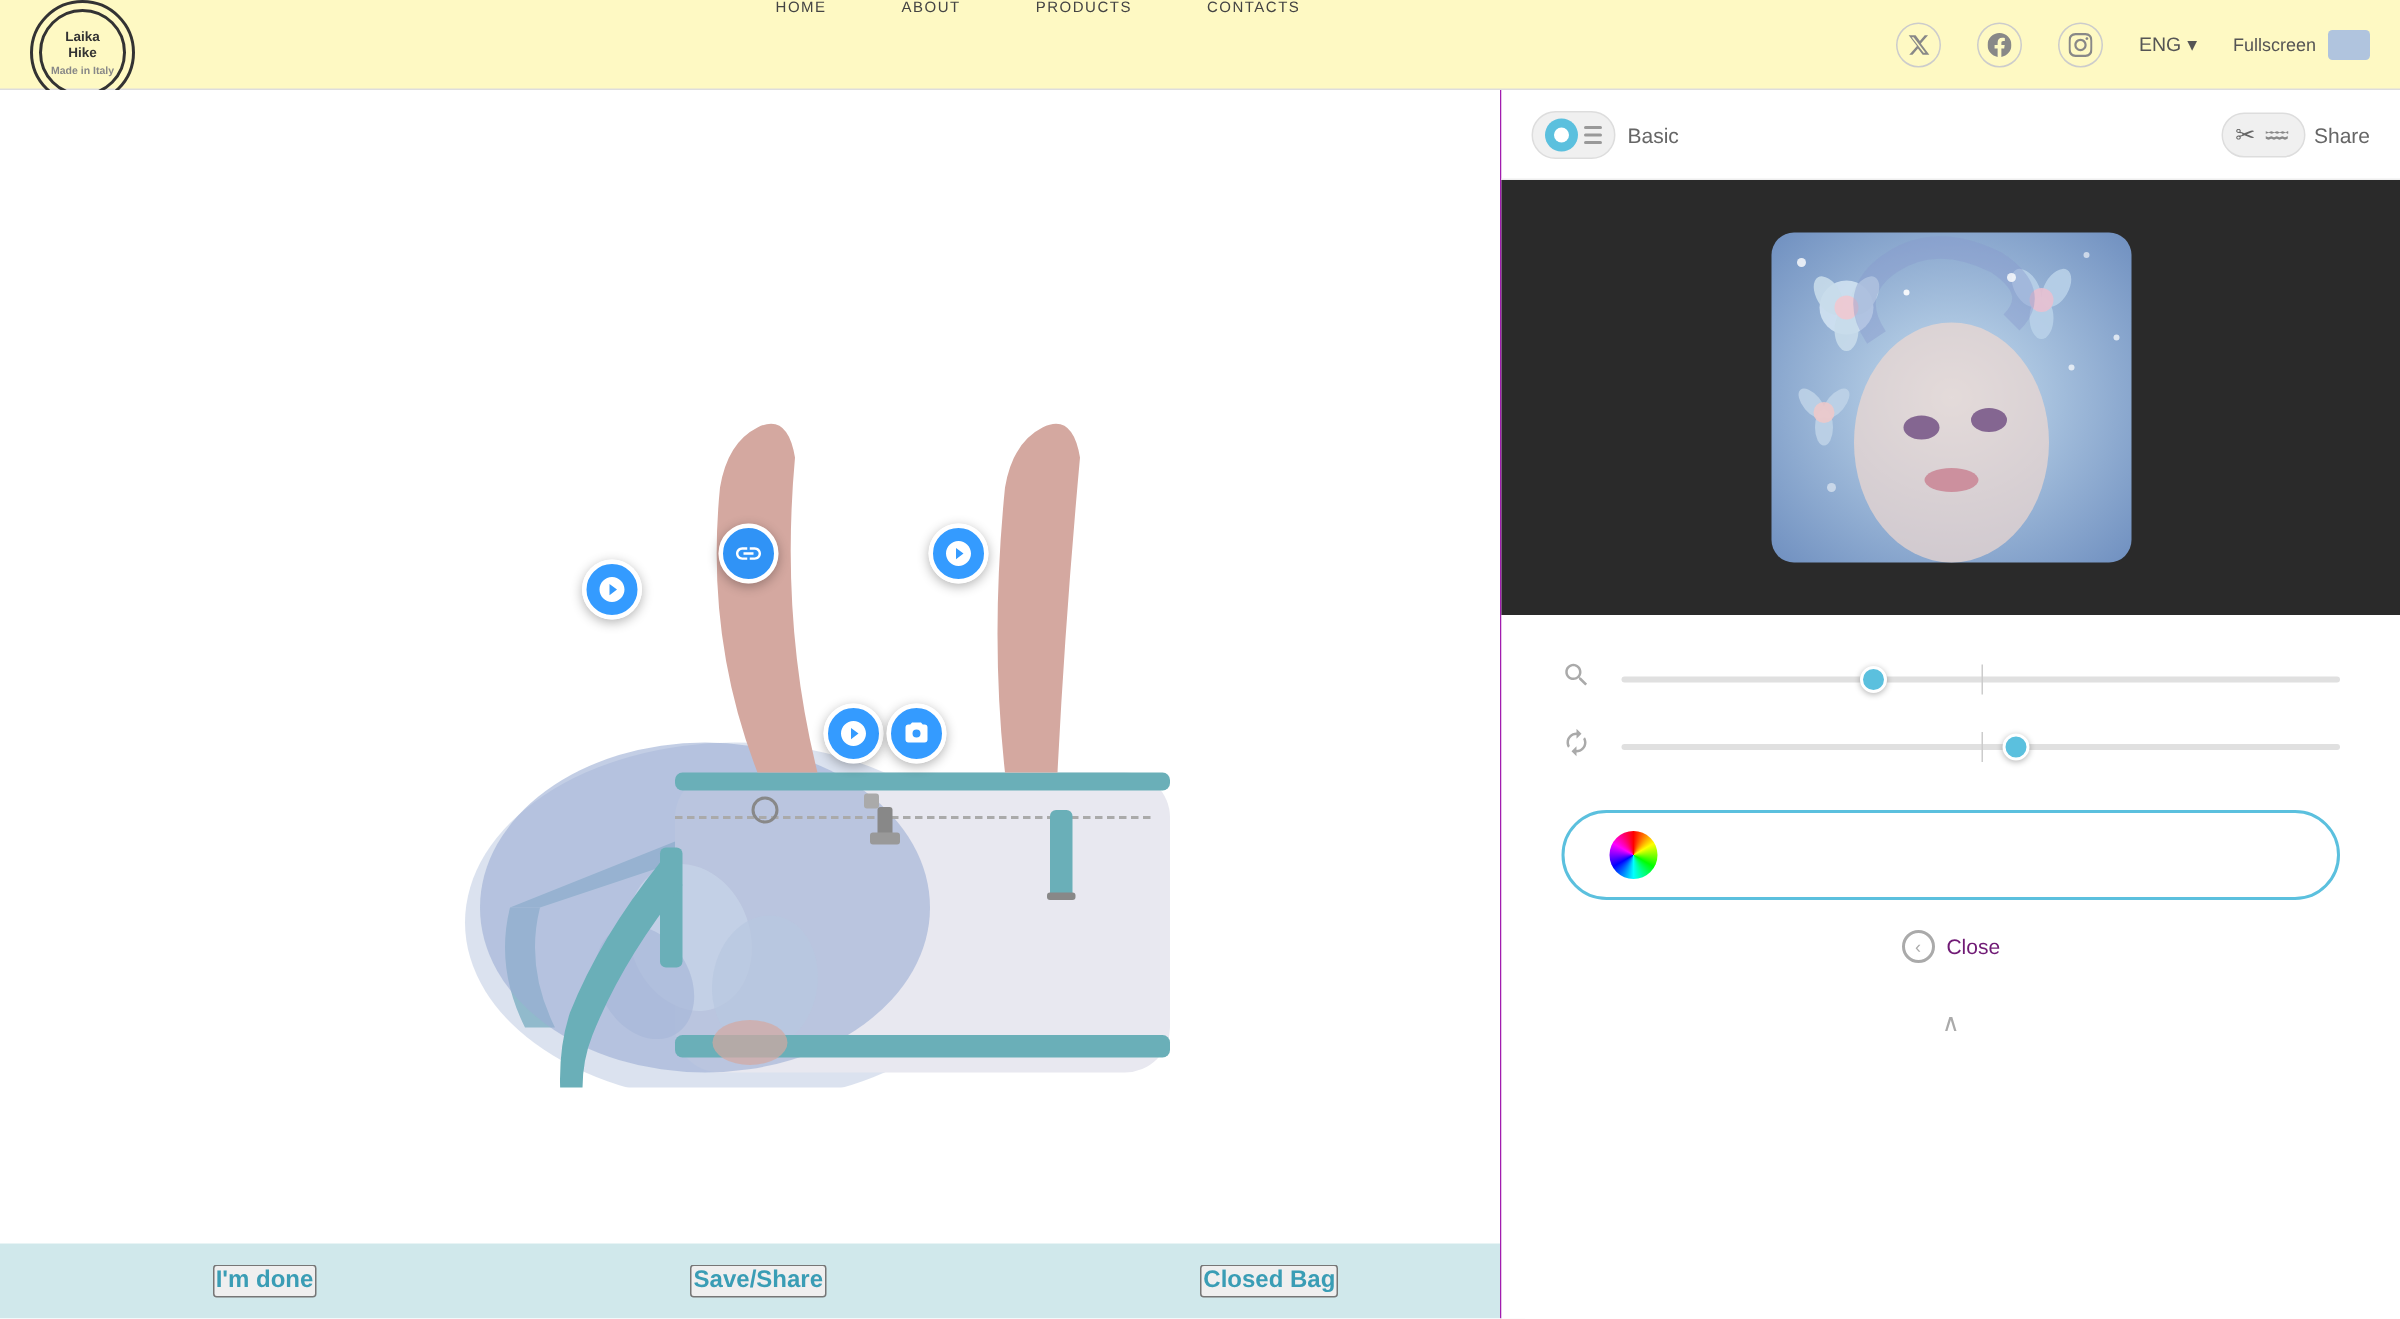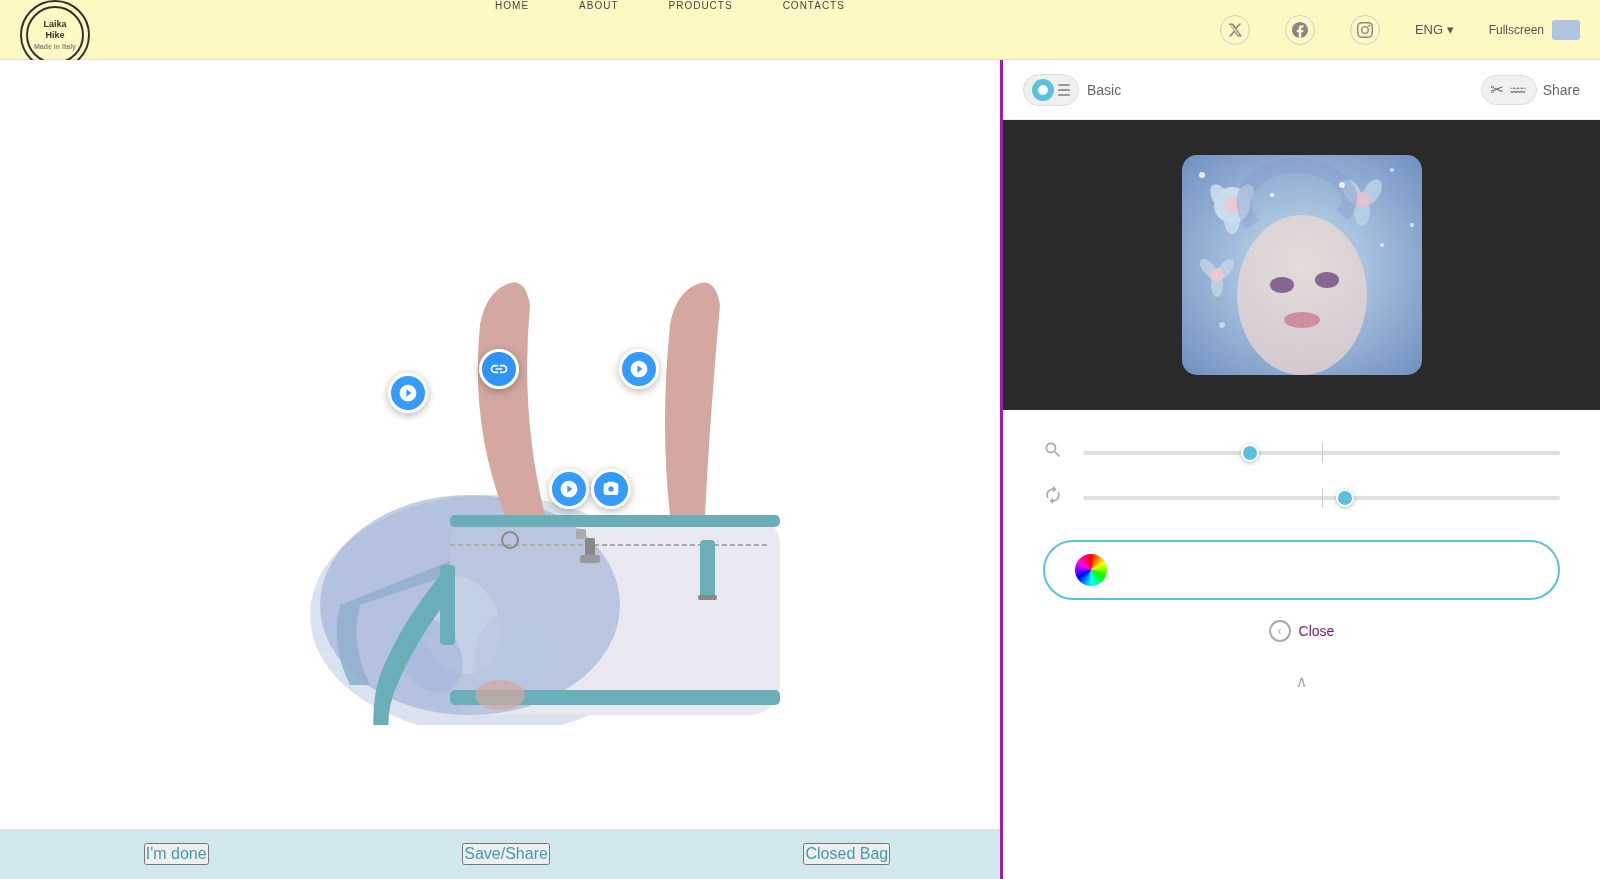--- a/index.html
+++ b/index.html
@@ -24,21 +24,21 @@
       margin-right: 30px;
     }
     .nav {
       display: flex; gap: 50px; flex: 1; justify-content: center;
     }
     .nav-item {
       font-size: 10px; letter-spacing: 1px; color: #444; cursor: pointer; text-decoration: none;
       font-weight: 500;
     }
     .header-right {
-      display: flex; align-items: center; gap: 35px;
+      display: flex; align-items: center; gap: 24px;
     }
     .social-icon {
       width: 30px; height: 30px; border: 1px solid #ccc; border-radius: 50%;
       display: flex; align-items: center; justify-content: center;
       font-size: 14px; color: #888; cursor: pointer;
     }
     .lang-select {
       font-size: 13px; color: #555; cursor: pointer;
       display: flex; align-items: center; gap: 4px;
     }
@@ -96,30 +96,30 @@
     }
 
     
     .bottom-bar {
       height: 50px;
       background: rgba(100, 180, 190, 0.3);
       display: flex; align-items: center;
       justify-content: space-around;
     }
     .bottom-btn {
-      font-size: 16px; color: #3a9db5; cursor: pointer; font-weight: 400; margin-left: 34px;
+      font-size: 16px; color: #3a9db5; cursor: pointer; font-weight: 700; margin-left: 34px;
     }
 
     
     .right-panel {
       width: 600px;
       background: #f5f5f5;
       display: flex;
       flex-direction: column;
-      border-left: 3px solid #a21caf;
+      border-left: 1px solid #a21caf;
     }
 
     .right-header {
       background: #fff;
       height: 60px;
       display: flex; align-items: center; justify-content: space-between;
       padding: 0 20px;
       border-bottom: 1px solid #eee;
     }
 

